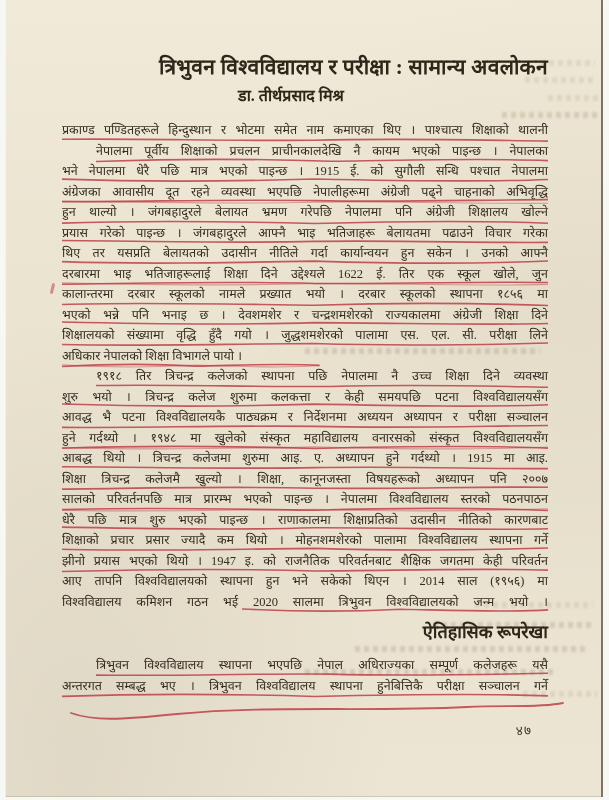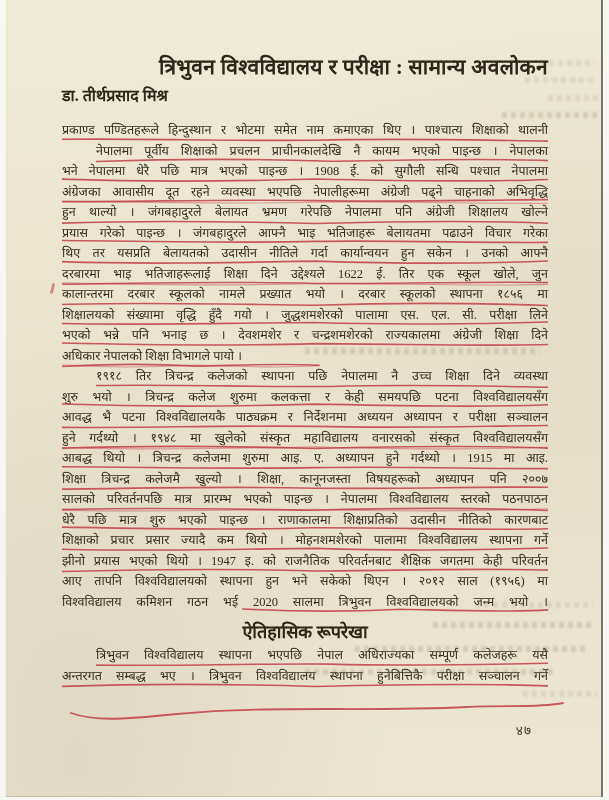--- a/index.html
+++ b/index.html
@@ -16,34 +16,34 @@
       linear-gradient(180deg,#f0ead9 0%,#ece5d2 28%,#e9e2cf 62%,#ece5d3 100%);
     border-right:2px solid #7a7467;
     box-shadow:inset 1px 0 0 rgba(255,255,255,.5), inset 0 -1px 0 rgba(150,142,120,.35);
   }
   .content{position:absolute;left:57px;width:486px;top:0;color:#352c20;}
   .doc-title{
     margin-top:50px;font-size:21px;line-height:34px;font-weight:bold;
     text-align:right;letter-spacing:.3px;color:#2e2619;
   }
   .doc-author{
-    font-size:16px;line-height:23px;font-weight:bold;text-align:left;
+    font-size:16px;line-height:23px;font-weight:bold;text-align:center;
     padding-right:28px;color:#2e2619;
   }
   .article{margin-top:13px;}
   .paragraph{margin:0;}
   .line{
     position:relative;height:20.5px;line-height:20.5px;font-size:12.5px;
     text-align:justify;text-align-last:justify;white-space:nowrap;
   }
   .line.align-left{text-align-last:left;}
   .line.indent{padding-left:34px;}
   .section-heading{
     font-size:18px;line-height:26px;font-weight:bold;color:#2e2619;
-    margin:7px 0 0 0;text-align:center;
+    margin:7px 0 10px 0;text-align:right;
   }
   .ul-svg{position:absolute;bottom:-2px;height:7px;pointer-events:none;overflow:visible;}
   .flourish{position:absolute;left:62px;top:700px;width:500px;height:26px;pointer-events:none;}
   .page-number{
     position:absolute;left:511px;top:721px;font-size:13.5px;color:#453d30;
     transform:rotate(-6deg);letter-spacing:1px;
   }
   .ghost{
     position:absolute;height:6px;pointer-events:none;
     filter:blur(.8px);opacity:.55;
@@ -77,21 +77,21 @@
     <div class="doc-title">त्रिभुवन विश्वविद्यालय र परीक्षा : सामान्य अवलोकन</div>
     <div class="doc-author">डा. तीर्थप्रसाद मिश्र</div>
     <div class="article">
         <div class="paragraph">
           <div class="line"><span>प्रकाण्ड पण्डितहरूले हिन्दुस्थान र भोटमा समेत नाम कमाएका थिए । पाश्चात्य शिक्षाको थालनी</span><svg class="ul-svg" viewBox="0 0 100 6" preserveAspectRatio="none" style="left: 0%; width: 100%;">
               <path d="M0 2.82 C16 1.95 34 4.39 52 3.68 C70 1.70 86 3.69 100 4.38" fill="none" stroke="#bf3f49" stroke-width="1.6" opacity="0.85" vector-effect="non-scaling-stroke"></path>
             </svg></div>
           <div class="line indent"><span>नेपालमा पूर्वीय शिक्षाको प्रचलन प्राचीनकालदेखि नै कायम भएको पाइन्छ । नेपालका</span><svg class="ul-svg" viewBox="0 0 100 6" preserveAspectRatio="none" style="left: 7%; width: 93%;">
               <path d="M0 4.69 C16 2.54 34 2.14 52 4.55 C70 3.39 86 1.73 100 3.96" fill="none" stroke="#bf3f49" stroke-width="1.6" opacity="0.85" vector-effect="non-scaling-stroke"></path>
             </svg></div>
-          <div class="line"><span>भने नेपालमा धेरै पछि मात्र भएको पाइन्छ । 1908 ई. को सुगौली सन्धि पश्चात नेपालमा</span><svg class="ul-svg" viewBox="0 0 100 6" preserveAspectRatio="none" style="left: 0%; width: 100%;">
+          <div class="line"><span>भने नेपालमा धेरै पछि मात्र भएको पाइन्छ । 1915 ई. को सुगौली सन्धि पश्चात नेपालमा</span><svg class="ul-svg" viewBox="0 0 100 6" preserveAspectRatio="none" style="left: 0%; width: 100%;">
               <path d="M0 1.81 C16 4.19 34 3.95 52 1.73 C70 3.40 86 4.54 100 2.13" fill="none" stroke="#bf3f49" stroke-width="1.6" opacity="0.85" vector-effect="non-scaling-stroke"></path>
             </svg></div>
           <div class="line"><span>अंग्रेजका आवासीय दूत रहने व्यवस्था भएपछि नेपालीहरूमा अंग्रेजी पढ्ने चाहनाको अभिवृद्धि</span><svg class="ul-svg" viewBox="0 0 100 6" preserveAspectRatio="none" style="left: 0%; width: 100%;">
               <path d="M0 3.94 C16 4.19 34 1.82 52 3.10 C70 4.65 86 2.36 100 2.29" fill="none" stroke="#bf3f49" stroke-width="1.6" opacity="0.85" vector-effect="non-scaling-stroke"></path>
               <path d="M0 2.15 C16 2.53 34 4.69 52 2.91 C70 1.90 86 4.33 100 3.77" fill="none" stroke="#bf3f49" stroke-width="1.1" opacity="0.45" vector-effect="non-scaling-stroke" transform="translate(0 1.6)"></path>
             </svg></div>
           <div class="line"><span>हुन थाल्यो । जंगबहादुरले बेलायत भ्रमण गरेपछि नेपालमा पनि अंग्रेजी शिक्षालय खोल्ने</span><svg class="ul-svg" viewBox="0 0 100 6" preserveAspectRatio="none" style="left: 0%; width: 100%;">
               <path d="M0 4.40 C16 1.96 34 2.81 52 4.70 C70 2.63 86 2.07 100 4.50" fill="none" stroke="#bf3f49" stroke-width="1.6" opacity="0.85" vector-effect="non-scaling-stroke"></path>
             </svg></div>
           <div class="line"><span>प्रयास गरेको पाइन्छ । जंगबहादुरले आफ्नै भाइ भतिजाहरू बेलायतमा पढाउने विचार गरेका</span><svg class="ul-svg" viewBox="0 0 100 6" preserveAspectRatio="none" style="left: 0%; width: 100%;">
@@ -100,25 +100,25 @@
           <div class="line"><span>थिए तर यसप्रति बेलायतको उदासीन नीतिले गर्दा कार्यान्वयन हुन सकेन । उनको आफ्नै</span><svg class="ul-svg" viewBox="0 0 100 6" preserveAspectRatio="none" style="left: 0%; width: 100%;">
               <path d="M0 2.27 C16 4.62 34 3.21 52 1.78 C70 4.11 86 4.04 100 1.75" fill="none" stroke="#bf3f49" stroke-width="1.6" opacity="0.85" vector-effect="non-scaling-stroke"></path>
             </svg></div>
           <div class="line"><span>दरबारमा भाइ भतिजाहरूलाई शिक्षा दिने उद्देश्यले 1622 ई. तिर एक स्कूल खोले, जुन</span><svg class="ul-svg" viewBox="0 0 100 6" preserveAspectRatio="none" style="left: 0%; width: 100%;">
               <path d="M0 4.49 C16 3.51 34 1.71 52 3.85 C70 4.27 86 1.86 100 3.00" fill="none" stroke="#bf3f49" stroke-width="1.6" opacity="0.85" vector-effect="non-scaling-stroke"></path>
               <path d="M0 1.76 C16 3.28 34 4.59 52 2.22 C70 2.44 86 4.67 100 3.01" fill="none" stroke="#bf3f49" stroke-width="1.1" opacity="0.45" vector-effect="non-scaling-stroke" transform="translate(0 1.6)"></path>
             </svg></div>
           <div class="line"><span>कालान्तरमा दरबार स्कूलको नामले प्रख्यात भयो । दरबार स्कूलको स्थापना १८५६ मा</span><svg class="ul-svg" viewBox="0 0 100 6" preserveAspectRatio="none" style="left: 0%; width: 100%;">
               <path d="M0 3.80 C16 1.70 34 3.57 52 4.45 C70 2.02 86 2.71 100 4.70" fill="none" stroke="#bf3f49" stroke-width="1.6" opacity="0.85" vector-effect="non-scaling-stroke"></path>
             </svg></div>
+          <div class="line"><span>भएको भन्ने पनि भनाइ छ । देवशमशेर र चन्द्रशमशेरको राज्यकालमा अंग्रेजी शिक्षा दिने</span><svg class="ul-svg" viewBox="0 0 100 6" preserveAspectRatio="none" style="left: 0%; width: 100%;">
+              <path d="M0 1.76 C16 3.28 34 4.59 52 2.22 C70 2.44 86 4.67 100 3.01" fill="none" stroke="#bf3f49" stroke-width="1.6" opacity="0.85" vector-effect="non-scaling-stroke"></path>
+            </svg></div>
           <div class="line"><span>शिक्षालयको संख्यामा वृद्धि हुँदै गयो । जुद्धशमशेरको पालामा एस. एल. सी. परीक्षा लिने</span><svg class="ul-svg" viewBox="0 0 100 6" preserveAspectRatio="none" style="left: 0%; width: 100%;">
               <path d="M0 2.98 C16 4.68 34 2.47 52 2.20 C70 4.58 86 3.31 100 1.75" fill="none" stroke="#bf3f49" stroke-width="1.6" opacity="0.85" vector-effect="non-scaling-stroke"></path>
-            </svg></div>
-          <div class="line"><span>भएको भन्ने पनि भनाइ छ । देवशमशेर र चन्द्रशमशेरको राज्यकालमा अंग्रेजी शिक्षा दिने</span><svg class="ul-svg" viewBox="0 0 100 6" preserveAspectRatio="none" style="left: 0%; width: 100%;">
-              <path d="M0 1.76 C16 3.28 34 4.59 52 2.22 C70 2.44 86 4.67 100 3.01" fill="none" stroke="#bf3f49" stroke-width="1.6" opacity="0.85" vector-effect="non-scaling-stroke"></path>
             </svg></div>
           <div class="line align-left"><span>अधिकार नेपालको शिक्षा विभागले पायो ।</span><svg class="ul-svg" viewBox="0 0 100 6" preserveAspectRatio="none" style="left: 0%; width: 53%;">
               <path d="M0 4.70 C16 2.74 34 2.00 52 4.43 C70 3.61 86 1.70 100 3.76" fill="none" stroke="#bf3f49" stroke-width="1.6" opacity="0.85" vector-effect="non-scaling-stroke"></path>
               <path d="M0 1.74 C16 4.01 34 4.14 52 1.79 C70 3.18 86 4.63 100 2.30" fill="none" stroke="#bf3f49" stroke-width="1.1" opacity="0.45" vector-effect="non-scaling-stroke" transform="translate(0 1.6)"></path>
             </svg></div>
         </div>
         <div class="paragraph">
           <div class="line indent"><span>१९१८ तिर त्रिचन्द्र कलेजको स्थापना पछि नेपालमा नै उच्च शिक्षा दिने व्यवस्था</span><svg class="ul-svg" viewBox="0 0 100 6" preserveAspectRatio="none" style="left: 7%; width: 93%;">
               <path d="M0 3.04 C16 1.84 34 4.24 52 3.89 C70 1.72 86 3.47 100 4.51" fill="none" stroke="#bf3f49" stroke-width="1.6" opacity="0.85" vector-effect="non-scaling-stroke"></path>
             </svg></div>
@@ -144,21 +144,21 @@
             </svg></div>
           <div class="line"><span>धेरै पछि मात्र शुरु भएको पाइन्छ । राणाकालमा शिक्षाप्रतिको उदासीन नीतिको कारणबाट</span><svg class="ul-svg" viewBox="0 0 100 6" preserveAspectRatio="none" style="left: 0%; width: 100%;">
               <path d="M0 1.84 C16 3.05 34 4.66 52 2.40 C70 2.25 86 4.61 100 3.24" fill="none" stroke="#bf3f49" stroke-width="1.6" opacity="0.85" vector-effect="non-scaling-stroke"></path>
             </svg></div>
           <div class="line"><span>शिक्षाको प्रचार प्रसार ज्यादै कम थियो । मोहनशमशेरको पालामा विश्वविद्यालय स्थापना गर्ने</span><svg class="ul-svg" viewBox="0 0 100 6" preserveAspectRatio="none" style="left: 0%; width: 100%;">
               <path d="M0 2.76 C16 4.70 34 2.67 52 2.04 C70 4.48 86 3.53 100 1.71" fill="none" stroke="#bf3f49" stroke-width="1.6" opacity="0.85" vector-effect="non-scaling-stroke"></path>
             </svg></div>
           <div class="line"><span>झीनो प्रयास भएको थियो । 1947 इ. को राजनैतिक परिवर्तनबाट शैक्षिक जगतमा केही परिवर्तन</span><svg class="ul-svg" viewBox="0 0 100 6" preserveAspectRatio="none" style="left: 0%; width: 100%;">
               <path d="M0 4.68 C16 2.96 34 1.88 52 4.29 C70 3.82 86 1.71 100 3.55" fill="none" stroke="#bf3f49" stroke-width="1.6" opacity="0.85" vector-effect="non-scaling-stroke"></path>
             </svg></div>
-          <div class="line"><span>आए तापनि विश्वविद्यालयको स्थापना हुन भने सकेको थिएन । २०१२ साल (१९५६) मा</span></div>
+          <div class="line"><span>आए तापनि विश्वविद्यालयको स्थापना हुन भने सकेको थिएन । 2014 साल (१९५६) मा</span></div>
           <div class="line"><span>विश्वविद्यालय कमिशन गठन भई 2020 सालमा त्रिभुवन विश्वविद्यालयको जन्म भयो ।</span><svg class="ul-svg" viewBox="0 0 100 6" preserveAspectRatio="none" style="left: 37%; width: 63%;">
               <path d="M0 1.71 C16 3.81 34 4.30 52 1.88 C70 2.95 86 4.68 100 2.49" fill="none" stroke="#bf3f49" stroke-width="1.6" opacity="0.85" vector-effect="non-scaling-stroke"></path>
             </svg></div>
         </div>
         <div class="section-heading">ऐतिहासिक रूपरेखा</div>
         <div class="paragraph">
           <div class="line indent"><span>त्रिभुवन विश्वविद्यालय स्थापना भएपछि नेपाल अधिराज्यका सम्पूर्ण कलेजहरू यसै</span><svg class="ul-svg" viewBox="0 0 100 6" preserveAspectRatio="none" style="left: 7%; width: 93%;">
               <path d="M0 3.52 C16 4.48 34 2.05 52 2.66 C70 4.70 86 2.77 100 1.98" fill="none" stroke="#bf3f49" stroke-width="1.6" opacity="0.85" vector-effect="non-scaling-stroke"></path>
             </svg></div>
           <div class="line"><span>अन्तरगत सम्बद्ध भए । त्रिभुवन विश्वविद्यालय स्थापना हुनेबित्तिकै परीक्षा सञ्चालन गर्ने</span><svg class="ul-svg" viewBox="0 0 100 6" preserveAspectRatio="none" style="left: 0%; width: 100%;">

